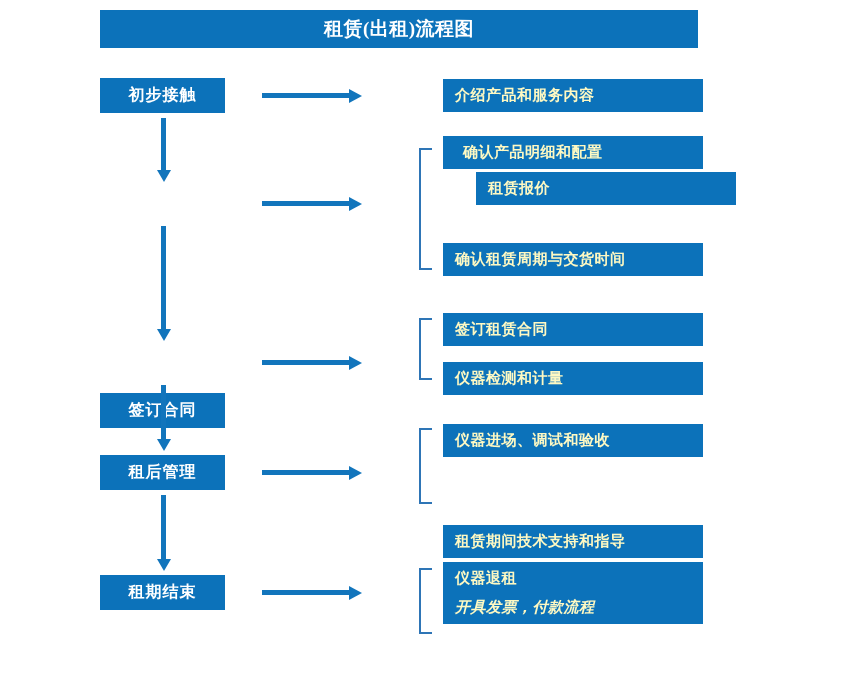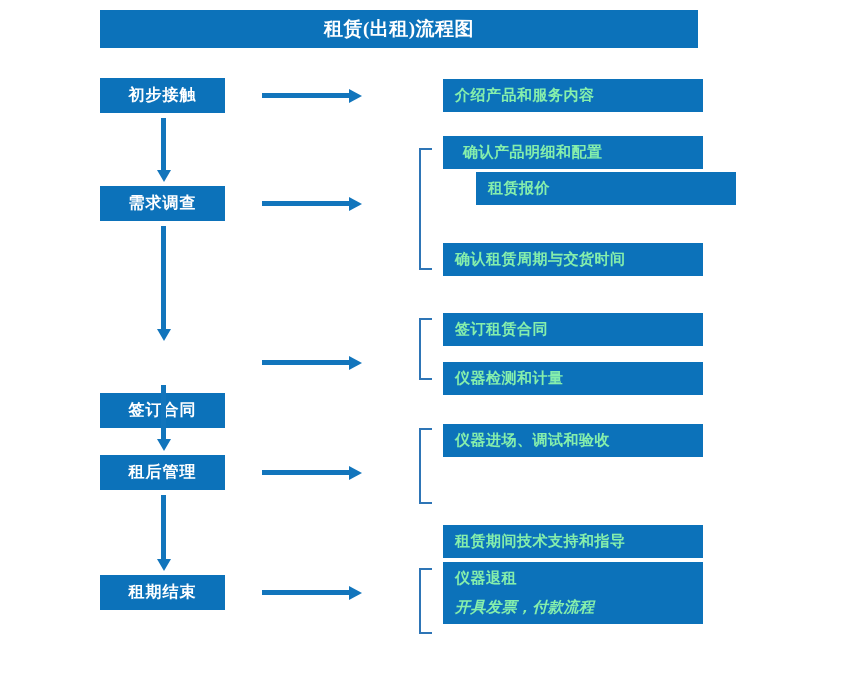--- a/index.html
+++ b/index.html
@@ -53,21 +53,21 @@
     letter-spacing: 1px;
   }
 
   
   .detail-box {
     position: absolute;
     left: 443px;
     width: 260px;
     height: 33px;
     background: #0c72ba;
-    color: #86efac;
+    color: #fef9c3;
     font-size: 15px;
     font-weight: bold;
     display: flex;
     align-items: center;
     padding-left: 12px;
     box-sizing: border-box;
     letter-spacing: 0.5px;
   }
 
   
@@ -134,23 +134,20 @@
 </head>
 <body>
 
 <div id="canvas">
 
   <div class="title-bar">租赁(出租)流程图</div>
 
   <div class="stage-box" style="top:78px;">
     <span>初步接触</span>
   </div>
-  <div class="stage-box" style="top:186px;">
-    <span>需求调查</span>
-  </div>
   <div class="stage-box" style="top:345px;margin-top:48px;">
     <span>签订合同</span>
   </div>
   <div class="stage-box" style="top:455px;">
     <span>租后管理</span>
   </div>
   <div class="stage-box" style="top:575px;">
     <span>租期结束</span>
   </div>
 

